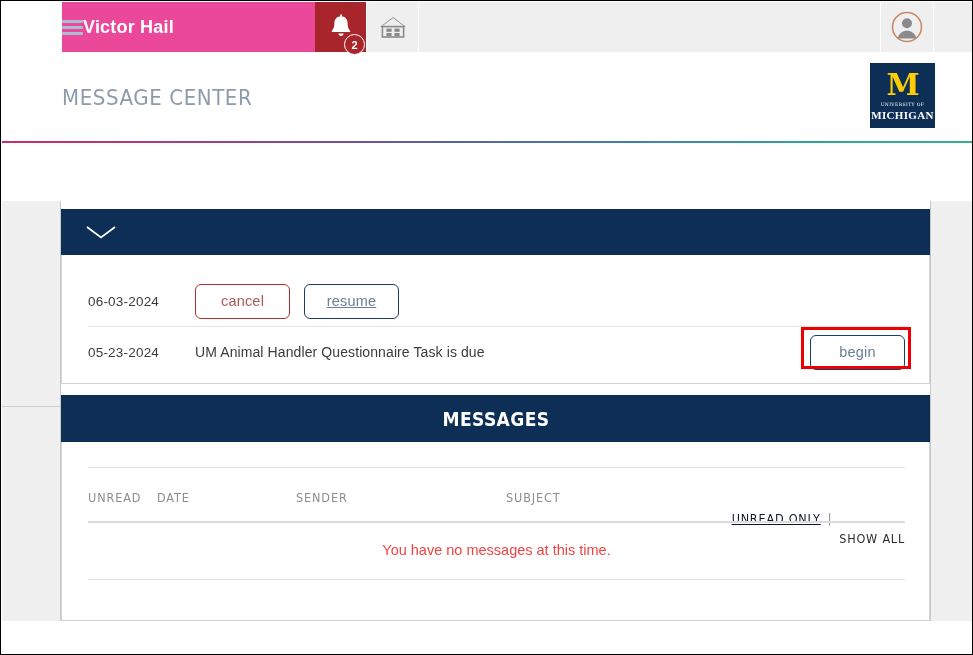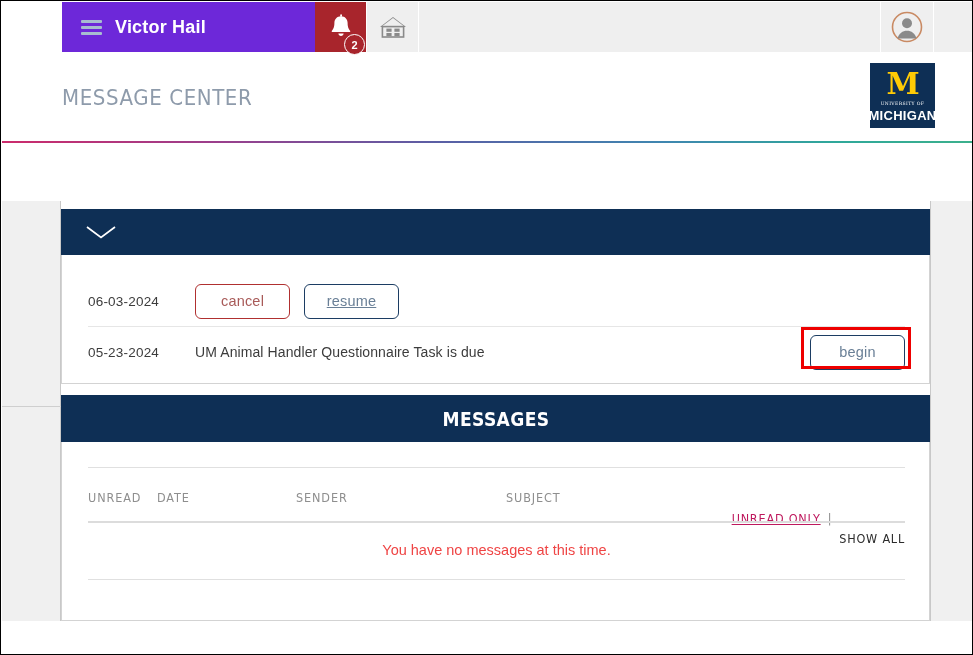--- a/index.html
+++ b/index.html
@@ -28,25 +28,23 @@
     width: 971px; height: 50px;
     background: #efefef;
     display: flex;
     align-items: stretch;
   }
 
   .nav-left-pad { width: 60px; background: #ffffff; }
 
   .nav-brand {
     width: 253px;
-    background: #6d28d9;
-    display: flex;
-    align-items: center;
-    gap: 13px;
-    padding-left: 19px;
+    background: #ec4899;
+    display: flex;
+    align-items: center;
   }
 
   .hamburger { display: flex; flex-direction: column; gap: 3px; width: 21px; }
   .hamburger span {
     display: block; height: 3px; width: 21px;
     background: #a8bdd0; border-radius: 1px;
   }
 
   .brand-name {
     color: #ffffff;
@@ -126,22 +124,22 @@
   .logo-m {
     color: #ffcb05;
     font-size: 30px;
     font-weight: bold;
     font-family: "DejaVu Serif", serif;
     line-height: 1;
     letter-spacing: -1px;
   }
   .logo-sub1 { color: #ffffff; font-size: 4.5px; letter-spacing: .4px;
                font-family: "DejaVu Serif", serif; }
-  .logo-sub2 { color: #ffffff; font-size: 13px; font-weight: bold; letter-spacing: .3px;
-               font-family: Liberation Sans, sans-serif; }
+  .logo-sub2 { color: #ffffff; font-size: 11px; font-weight: bold; letter-spacing: .3px;
+               font-family: Liberation Serif, serif; }
 
   .gradient-rule {
     position: absolute;
     left: 1px; top: 140px;
     width: 971px; height: 2px;
     background: linear-gradient(to right, #cc2b6b 0%, #9b3f8c 22%, #5a5fa5 45%,
                                 #3f86b0 68%, #2fa89a 86%, #3cb08c 100%);
   }
 
   
@@ -298,21 +296,21 @@
     position: absolute;
     right: 0; top: 1px;
     display: flex;
     align-items: center;
     gap: 7px;
     font-size: 12.5px;
     letter-spacing: .8px;
     font-family: "DejaVu Sans Condensed", "Liberation Sans", sans-serif;
     font-stretch: condensed;
   }
-  .filter-unread { color: #be185d; text-decoration: underline; cursor: pointer; }
+  .filter-unread { color: #0f172a; text-decoration: underline; cursor: pointer; }
   .filter-sep    { color: #888888; }
   .filter-all    { color: #2b2b2b; cursor: pointer; margin-top: 40px; }
 
   .m-headrule {
     position: absolute;
     left: 26px; top: 79px;
     width: 817px; height: 2px;
     background: #dcdcdc;
   }
 

